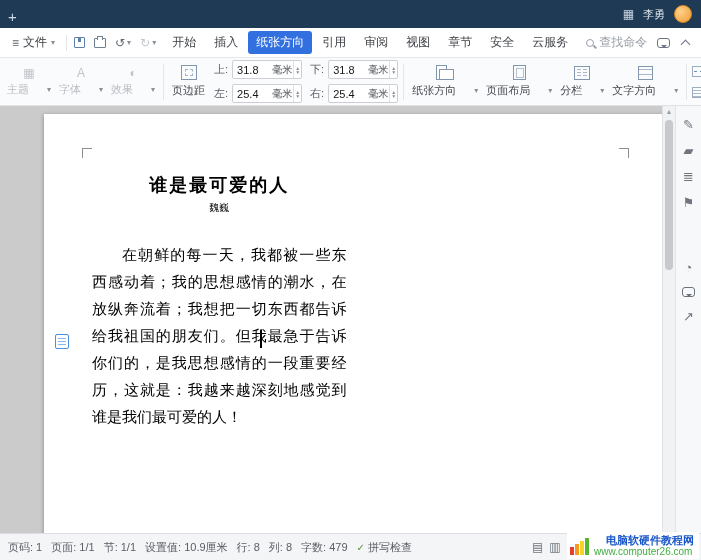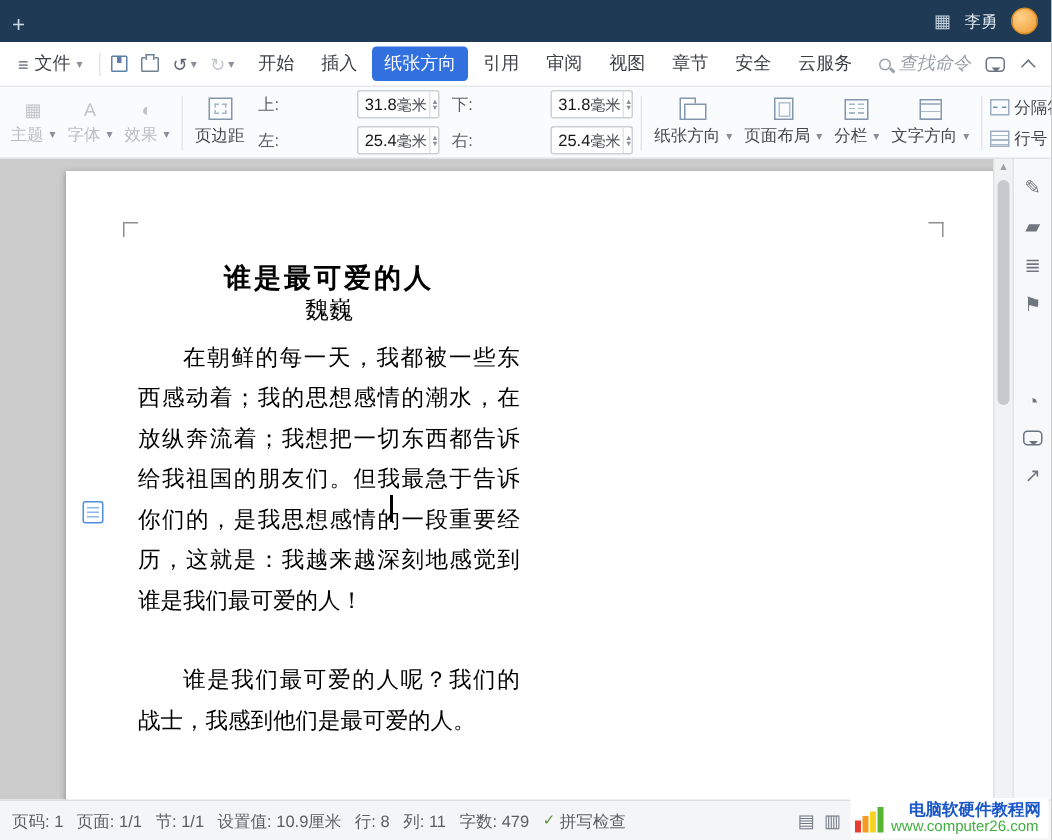--- a/index.html
+++ b/index.html
@@ -31,34 +31,34 @@
   .qi { display:flex; align-items:center; gap:2px; }
   .i-save { width:11px; height:11px; border:1px solid #5d7fa8; border-radius:1px; position:relative; }
   .i-save::before { content:''; position:absolute; top:0; left:3px; right:3px; height:4px; background:#5d7fa8; }
   .i-print { width:12px; height:10px; border:1px solid #70818f; border-radius:1px; position:relative; }
   .i-print::before { content:''; position:absolute; top:-3px; left:2px; right:2px; height:3px; border:1px solid #70818f; border-bottom:none; background:#fff; }
   .glyph { font-size:12px; color:#5f6670; line-height:1; }
   .glyph.dim { color:#c3c7cd; }
   .tabs { display:flex; gap:2px; margin-left:8px; }
   .tab { font-size:12px; color:#3c3f44; padding:3px 8px; border-radius:3px; white-space:nowrap; cursor:default; }
   .tab.active { background:#3270e0; color:#fff; }
-  .search { display:flex; align-items:center; gap:5px; margin-left:10px; font-size:12px; color:#9aa0a8; white-space:nowrap;font-style:italic; }
+  .search { display:flex; align-items:center; gap:5px; margin-left:10px; font-size:12px; color:#9aa0a8; white-space:nowrap; }
   .mag { width:8px; height:8px; border:1.5px solid #98a0aa; border-radius:50%; position:relative; }
   .mag::after { content:''; position:absolute; width:4px; height:1.5px; background:#98a0aa; right:-4px; bottom:-2px; transform:rotate(45deg); }
   .mb-right { margin-left:auto; display:flex; align-items:center; gap:12px; padding-right:4px; }
   .bubble { width:13px; height:10px; border:1px solid #6b7280; border-radius:3px; position:relative; }
   .bubble::after { content:''; position:absolute; left:3px; bottom:-4px; border:3px solid transparent; border-top-color:#6b7280; }
   .chev-up { width:7px; height:7px; border-left:1.5px solid #6b7280; border-top:1.5px solid #6b7280; transform:rotate(45deg); margin-top:3px; }
 
   
   .ribbon { height:48px; background:#fafbfc; border-bottom:1px solid #e0e2e5; display:flex; align-items:center; padding:0 4px; gap:2px; overflow:hidden; flex:0 0 auto; }
   .vdiv { width:1px; height:36px; background:#e4e6e9; margin:0 3px; flex:0 0 auto; }
   .big-btn { display:flex; flex-direction:column; align-items:center; justify-content:center; gap:3px; font-size:11px; color:#43474d; padding:2px 3px; white-space:nowrap; }
   .big-btn.disabled { color:#b9bdc3; }
-  .lblrow { display:flex; align-items:center; gap:4px; }
+  .lblrow { display:flex; align-items:center; gap:18px; }
   .small-stack { display:flex; flex-direction:column; gap:6px; }
   .small-btn { display:flex; align-items:center; gap:3px; font-size:11px; color:#43474d; white-space:nowrap; }
   
   .ic { flex:0 0 auto; }
   .ic-theme { font-size:12px; line-height:12px; color:#c0c4ca; }
   .ic-margins { width:16px; height:15px; border:1px solid #8296ad; position:relative; }
   .ic-margins::before { content:''; position:absolute; inset:3px; border:1px dashed #a6b5c7; }
   .ic-orient { width:18px; height:15px; position:relative; }
   .ic-orient::before { content:''; position:absolute; left:0; top:0; width:9px; height:13px; border:1px solid #8296ad; background:#fff; }
   .ic-orient::after { content:''; position:absolute; right:0; bottom:0; width:13px; height:9px; border:1px solid #8296ad; background:#fff; }
@@ -71,34 +71,34 @@
   .ic-sep::after { content:''; position:absolute; left:1px; right:1px; top:4px; border-top:1px dashed #64板8; border-top:1px dashed #6e90b5; }
   .ic-lineno { width:13px; height:11px; border:1px solid #9dadbf; background:repeating-linear-gradient(to bottom,transparent 0 2px,#aab8c8 2px 3px); }
   .ic-bg { width:14px; height:13px; border-radius:2px; background:linear-gradient(135deg,#6fa8e0,#3f7cc4); }
   .ic-pageborder { width:15px; height:14px; border:1px solid #8296ad; position:relative; }
   .ic-pageborder::before { content:''; position:absolute; inset:2px; border:1px solid #8296ad; }
   
   .margin-group { display:flex; align-items:center; gap:6px; }
   .margin-grid { display:grid; grid-template-columns:auto auto; gap:5px 8px; }
   .mrow { display:flex; align-items:center; gap:4px; }
   .mlabel { font-size:11px; color:#5a5e66; }
-  .minput { width:55px; height:19px; border:1px solid #ccd0d5; background:#fff; display:flex; align-items:center; padding-left:4px; border-radius:2px;margin-left:48px; }
+  .minput { width:70px; height:19px; border:1px solid #ccd0d5; background:#fff; display:flex; align-items:center; padding-left:4px; border-radius:2px; }
   .mi-val { font-size:11px; color:#17181a; flex:1; }
   .mi-unit { font-size:10px; color:#44474d; margin-right:1px; white-space:nowrap; }
   .steppers { display:flex; flex-direction:column; border-left:1px solid #e1e4e8; height:100%; justify-content:center; padding:0 1px; }
   .steppers span { font-size:5px; color:#8a9099; line-height:4px; }
 
   
   .doc-area { flex:1; display:flex; background:#cbcbcb; min-height:0; }
   .canvas { flex:1; position:relative; overflow:hidden; }
   .page { position:absolute; left:44px; top:8px; width:623px; height:486px; background:#fff; box-shadow:0 1px 4px rgba(0,0,0,.35); }
   .columns { position:absolute; left:48px; right:48px; top:58px; display:flex; gap:18px; }
   .col { flex:1; font-family:"Liberation Serif","DejaVu Serif",serif; font-size:15px; line-height:27px; text-align:justify; color:#000; }
   .doc-title { font-size:18px; line-height:26px; text-align:center; font-weight:bold; letter-spacing:2px; }
-  .doc-author { font-size:16px; line-height:20px; text-align:center; margin-bottom:8px; }
+  .doc-author { font-size:10px; line-height:20px; text-align:center; margin-bottom:24px; }
   .col p { text-indent:2em; margin:0 0 26px 0; }
   .cm { position:absolute; width:10px; height:10px; }
   .cm-tl { left:38px; top:34px; border-left:1px solid #8e8e8e; border-top:1px solid #8e8e8e; }
   .cm-tr { right:38px; top:34px; border-right:1px solid #8e8e8e; border-top:1px solid #8e8e8e; }
   .cm-bl { left:38px; bottom:28px; border-left:1px solid #8e8e8e; border-bottom:1px solid #8e8e8e; }
   .cm-br { right:38px; bottom:28px; border-right:1px solid #8e8e8e; border-bottom:1px solid #8e8e8e; }
   .text-cursor { position:absolute; left:216px; top:216px; width:1.5px; height:18px; background:#000; }
   .margin-marker { position:absolute; left:11px; top:220px; width:14px; height:15px; border:1px solid #4a8fe2; border-radius:2px; background:#fff; }
   .margin-marker::after { content:''; position:absolute; left:2px; right:2px; top:3px; height:1px; background:#8cb6ea; box-shadow:0 3px 0 #8cb6ea, 0 6px 0 #8cb6ea; }
 
@@ -334,21 +334,20 @@
       <div class="page">
         <span class="cm cm-tl"></span>
         <span class="cm cm-tr"></span>
         <span class="cm cm-bl"></span>
         <span class="cm cm-br"></span>
         <div class="columns">
           <div class="col">
             <div class="doc-title">谁是最可爱的人</div>
             <div class="doc-author">魏巍</div>
             <p>在朝鲜的每一天，我都被一些东西感动着；我的思想感情的潮水，在放纵奔流着；我想把一切东西都告诉给我祖国的朋友们。但我最急于告诉你们的，是我思想感情的一段重要经历，这就是：我越来越深刻地感觉到谁是我们最可爱的人！</p>
-            <p>谁是我们最可爱的人呢？我们的战士，我感到他们是最可爱的人。</p>
           </div>
           <div class="col">
           </div>
         </div>
         <span class="text-cursor"></span>
         <span class="margin-marker"></span>
       </div>
     </div>
     <div class="vscroll">
       <span class="vs-up">▲</span>
@@ -365,21 +364,21 @@
       <span class="st-icon">↗</span>
     </div>
   </div>
 
   <div class="statusbar">
     <span>页码: 1</span>
     <span>页面: 1/1</span>
     <span>节: 1/1</span>
     <span>设置值: 10.9厘米</span>
     <span>行: 8</span>
-    <span>列: 11</span>
+    <span>列: 8</span>
     <span>字数: 479</span>
     <span class="sb-spell">
       <span class="sb-check">✓</span>
       <span>拼写检查</span>
     </span>
     <span class="sb-flex"></span>
     <div class="sb-views">
       <span>▤</span>
       <span>▥</span>
       <span>▦</span>

